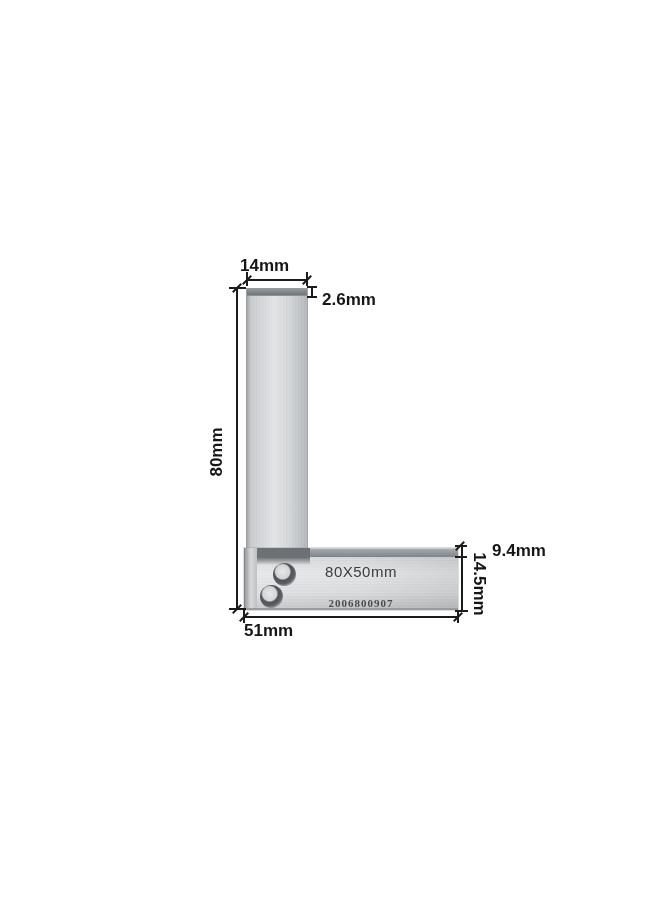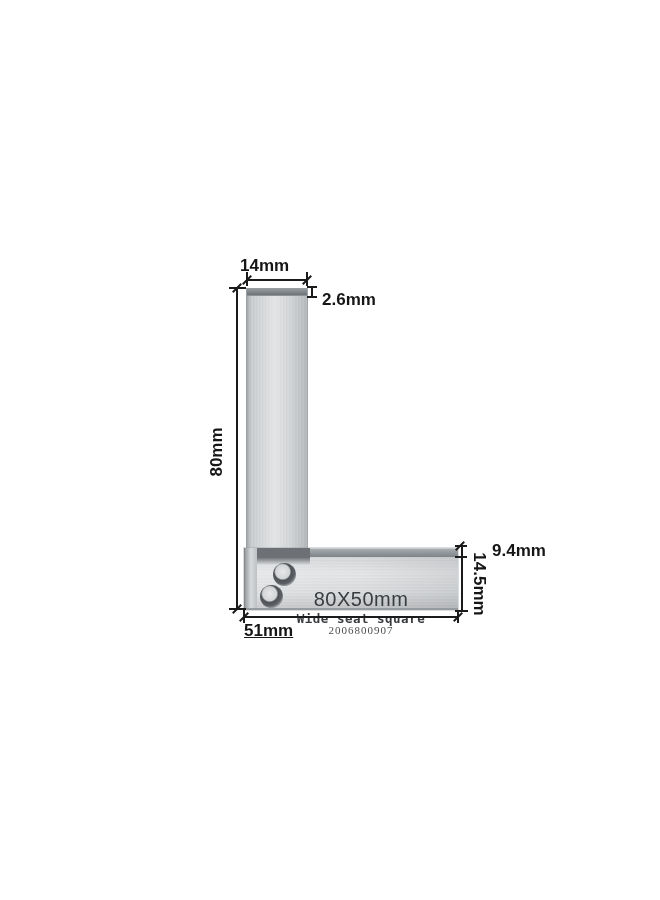--- a/index.html
+++ b/index.html
@@ -53,23 +53,23 @@
   .hole{
     position:absolute;width:23px;height:23px;border-radius:50%;
     background:radial-gradient(circle at 42% 38%, #e6e8ea 0%, #d2d4d6 36%, #4f5357 44%, #5d6165 62%, #9ea2a6 74%, rgba(255,255,255,.85) 86%, rgba(255,255,255,0) 100%);
   }
   .hole-1{left:29px;top:15px;}
   .hole-2{left:16px;top:37px;}
   .engraving{
     position:absolute;left:12px;top:16px;width:210px;text-align:center;
     color:#3a3d40;line-height:1.08;
   }
-  .engraving .size{font-size:20px;letter-spacing:.5px;margin-top:25px;}
+  .engraving .size{font-size:15px;letter-spacing:.5px;}
   .engraving .name{font-family:"DejaVu Sans Mono", monospace;font-weight:bold;font-size:12.5px;letter-spacing:.5px;margin-top:1px;}
-  .engraving .serial{font-family:"Liberation Serif", serif;font-weight:normal;font-size:11px;letter-spacing:1px;color:#4a4d50;margin-top:0;}
+  .engraving .serial{font-family:"Liberation Serif", serif;font-weight:bold;font-size:11px;letter-spacing:1px;color:#4a4d50;margin-top:18px;}
   
   .ink{background:#1b1b1b;position:absolute;}
   .hline{height:2px;}
   .vline{width:2px;}
   .slash{position:absolute;width:2px;height:12px;background:#1b1b1b;transform:rotate(45deg);}
   .dim-label{
     position:absolute;color:#161616;font-weight:bold;font-size:17px;white-space:nowrap;
   }
   .dim-label.center{}
   .rot-ccw{transform:rotate(-90deg);}
@@ -86,21 +86,20 @@
   </div>
 
   <div class="seat">
     <div class="seat-endcap"></div>
     <div class="seat-top-edge"></div>
     <div class="slot-shadow"></div>
     <div class="hole hole-1"></div>
     <div class="hole hole-2"></div>
     <div class="engraving">
       <div class="size">80X50mm</div>
-      <div class="name">Wide seat square</div>
       <div class="serial">2006800907</div>
     </div>
   </div>
 
   <div>
     <div class="dim-label center" style="left:240px;top:256px;width:74px;">14mm</div>
     <div class="ink hline" style="left:247px;top:279px;width:60px;"></div>
     <div class="ink vline" style="left:246px;top:272px;height:14px;"></div>
     <div class="ink vline" style="left:306px;top:272px;height:14px;"></div>
     <div class="slash" style="left:246px;top:274px;"></div>
@@ -140,16 +139,16 @@
       <span class="dim-label" style="position:static;">14.5mm</span>
     </div>
   </div>
 
   <div>
     <div class="ink hline" style="left:244px;top:616px;width:214px;"></div>
     <div class="ink vline" style="left:243px;top:610px;height:13px;"></div>
     <div class="ink vline" style="left:457px;top:610px;height:13px;"></div>
     <div class="slash" style="left:243px;top:611px;"></div>
     <div class="slash" style="left:457px;top:611px;"></div>
-    <div class="dim-label center" style="left:244px;top:621px;width:214px;text-decoration:underline;">51mm</div>
+    <div class="dim-label center" style="left:244px;top:621px;width:214px;">51mm</div>
   </div>
 
 </div>
 
 </body></html>

